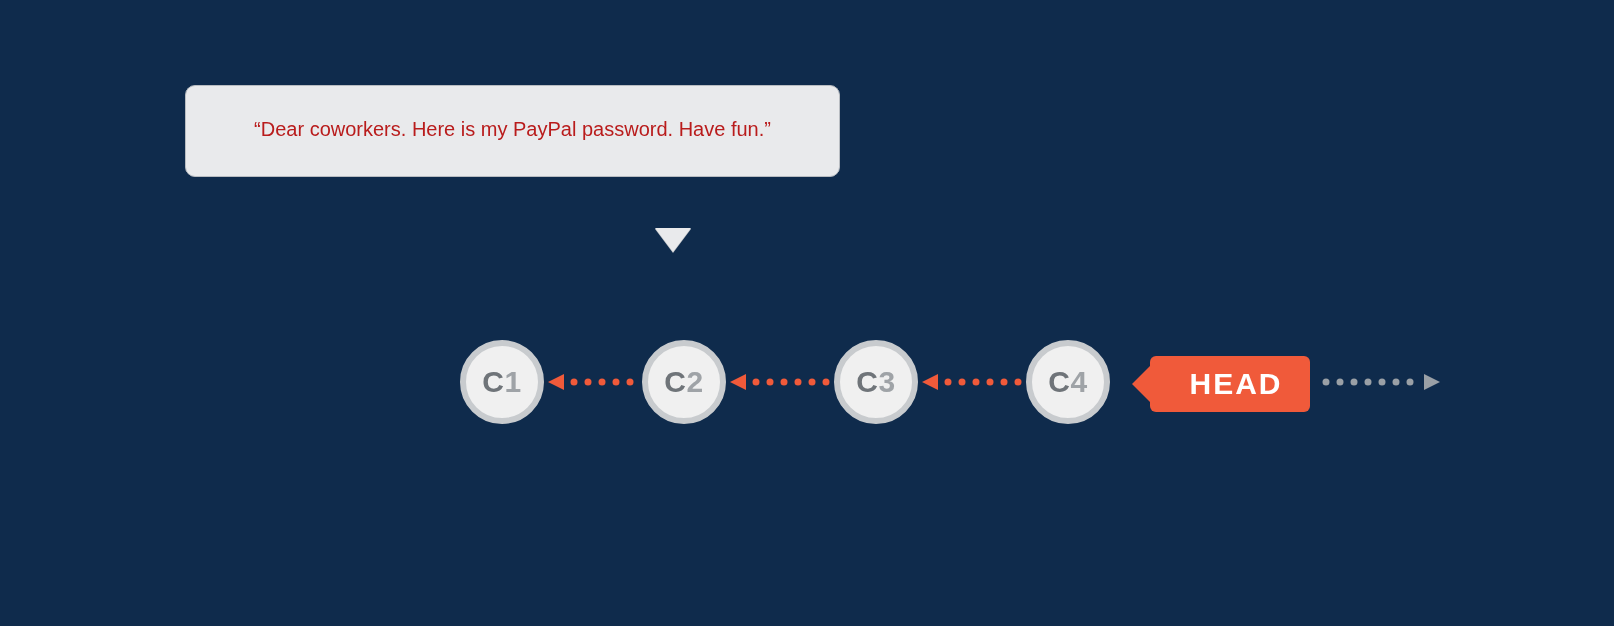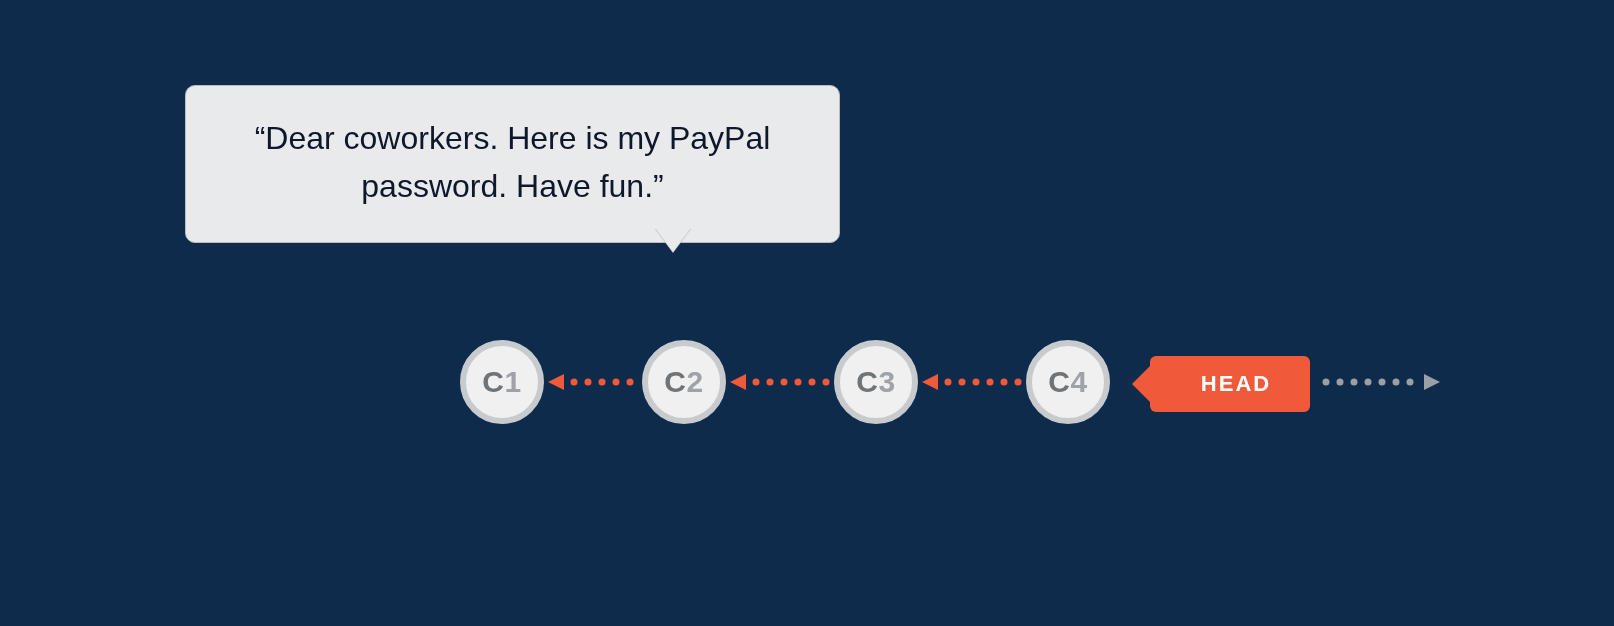--- a/index.html
+++ b/index.html
@@ -17,22 +17,22 @@
   .bubble {
     position: absolute;
     left: 185px;
     top: 85px;
     width: 655px;
     background: #e9eaec;
     border: 1px solid #b8bcc1;
     border-radius: 10px;
     padding: 28px 40px 32px 40px;
     box-sizing: border-box;
-    color: #0f172a;
-    font-size: 32px;
+    color: #b91c1c;
+    font-size: 20px;
     line-height: 1.5;
     text-align: center;
   }
   .bubble-tail {
     position: absolute;
     left: 655px;
     top: 228px;
     width: 0;
     height: 0;
     border-left: 18px solid transparent;
@@ -78,21 +78,21 @@
   .arrow-left svg { display: block; }
 
   .head-tag {
     position: absolute;
     top: 16px;
     height: 56px;
     background: #f05a3a;
     border-radius: 6px;
     color: #fff;
     font-weight: 800;
-    font-size: 22px;
+    font-size: 30px;
     letter-spacing: 2px;
     display: flex;
     align-items: center;
     justify-content: center;
     padding: 0 20px 0 32px;
     box-sizing: border-box;
   }
   .head-tag::before {
     content: "";
     position: absolute;

